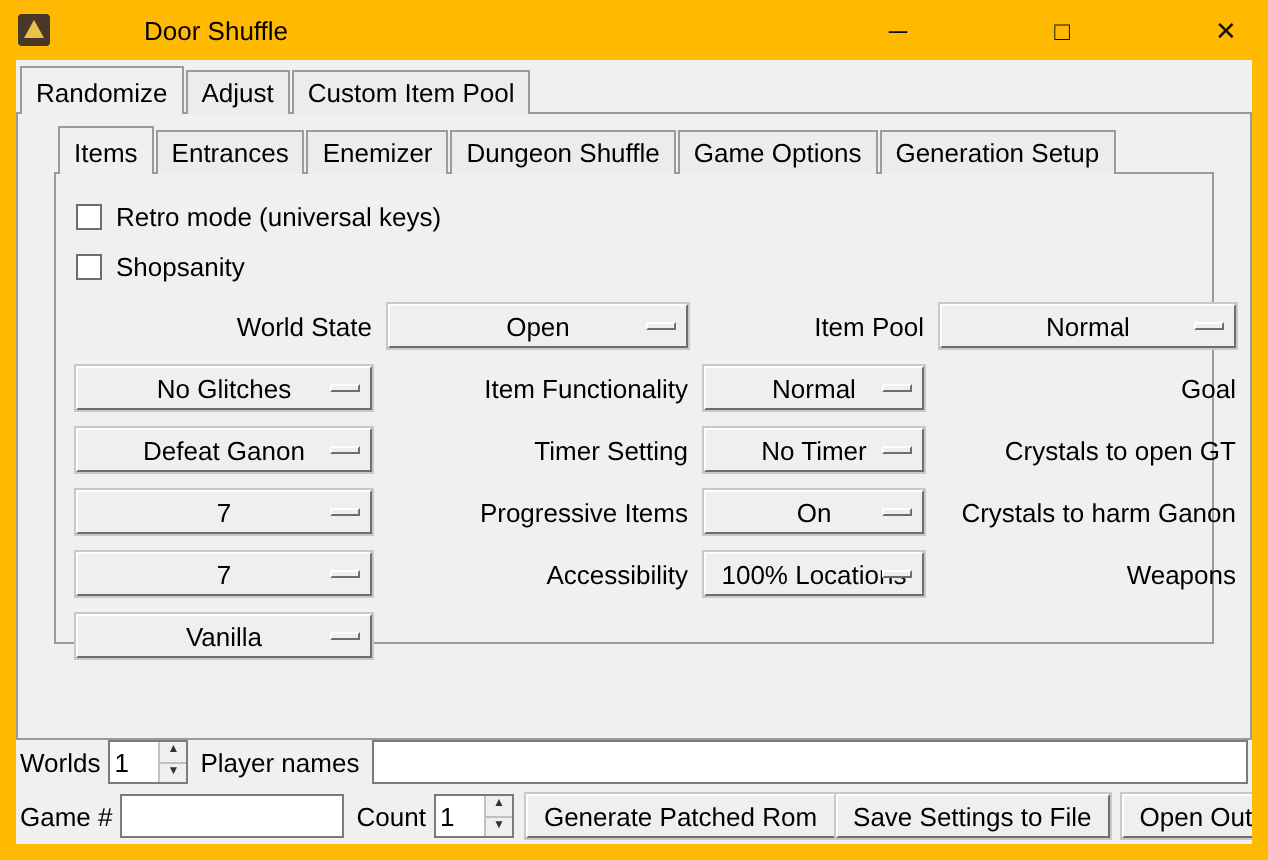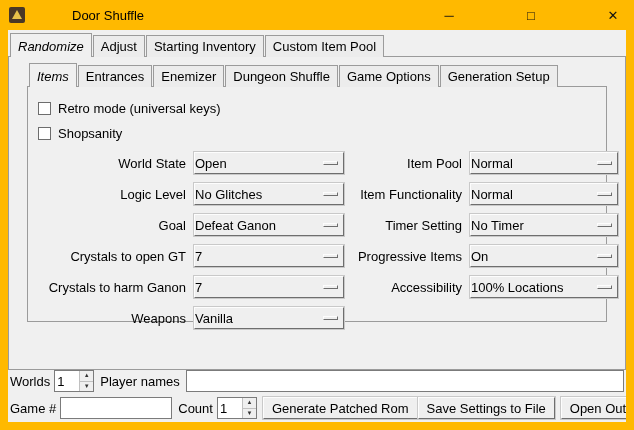--- a/index.html
+++ b/index.html
@@ -60,21 +60,20 @@
     margin-right: 1px;
     margin-top: 2px;
     white-space: nowrap;
   }
   .tab.active {
     background: #f0f0f0;
     margin-top: 0;
     padding-top: 5px;
     padding-bottom: 3px;
     position: relative;
-    font-style: italic;
   }
   .pane {
     border: 1px solid #9b9b9b;
     background: #f0f0f0;
     margin-top: -1px;
   }
   .outer-pane {
     flex: 0 0 314px; height: 314px;
     padding: 6px 18px 0 18px;
     overflow: hidden;
@@ -103,21 +102,21 @@
     align-items: center;
   }
   .opt-label { text-align: right; white-space: nowrap; }
   .dropdown {
     position: relative;
     height: 22px;
     background: #efefef;
     border: 1px solid;
     border-color: #fdfdfd #6e6e6e #6e6e6e #fdfdfd;
     box-shadow: 0 0 0 1px #c9c9c9;
-    display: flex; align-items: center; justify-content: flex-start;
+    display: flex; align-items: center; justify-content: center;
     cursor: default;
     white-space: nowrap;
   }
   .dd-indicator {
     position: absolute; right: 5px; top: 8px;
     width: 15px; height: 4px;
     background: #efefef;
     border-top: 1px solid #fdfdfd;
     border-left: 1px solid #fdfdfd;
     border-right: 1px solid #6e6e6e;
@@ -194,21 +193,20 @@
     <div class="caption-btn">
       <span>✕</span>
     </div>
   </div>
 
   <div class="client">
 
     <div class="tabbar">
       <div class="tab active">Randomize</div>
       <div class="tab">Adjust</div>
-      <div class="tab">Starting Inventory</div>
       <div class="tab">Custom Item Pool</div>
     </div>
 
     <div class="pane outer-pane">
 
       <div class="tabbar inner-tabbar">
         <div class="tab active">Items</div>
         <div class="tab">Entrances</div>
         <div class="tab">Enemizer</div>
         <div class="tab">Dungeon Shuffle</div>
@@ -233,21 +231,20 @@
           <div class="dropdown">
             <span>Open</span>
             <span class="dd-indicator"></span>
           </div>
           <div class="opt-label">Item Pool</div>
           <div class="dropdown">
             <span>Normal</span>
             <span class="dd-indicator"></span>
           </div>
 
-          <div class="opt-label">Logic Level</div>
           <div class="dropdown">
             <span>No Glitches</span>
             <span class="dd-indicator"></span>
           </div>
           <div class="opt-label">Item Functionality</div>
           <div class="dropdown">
             <span>Normal</span>
             <span class="dd-indicator"></span>
           </div>
 

